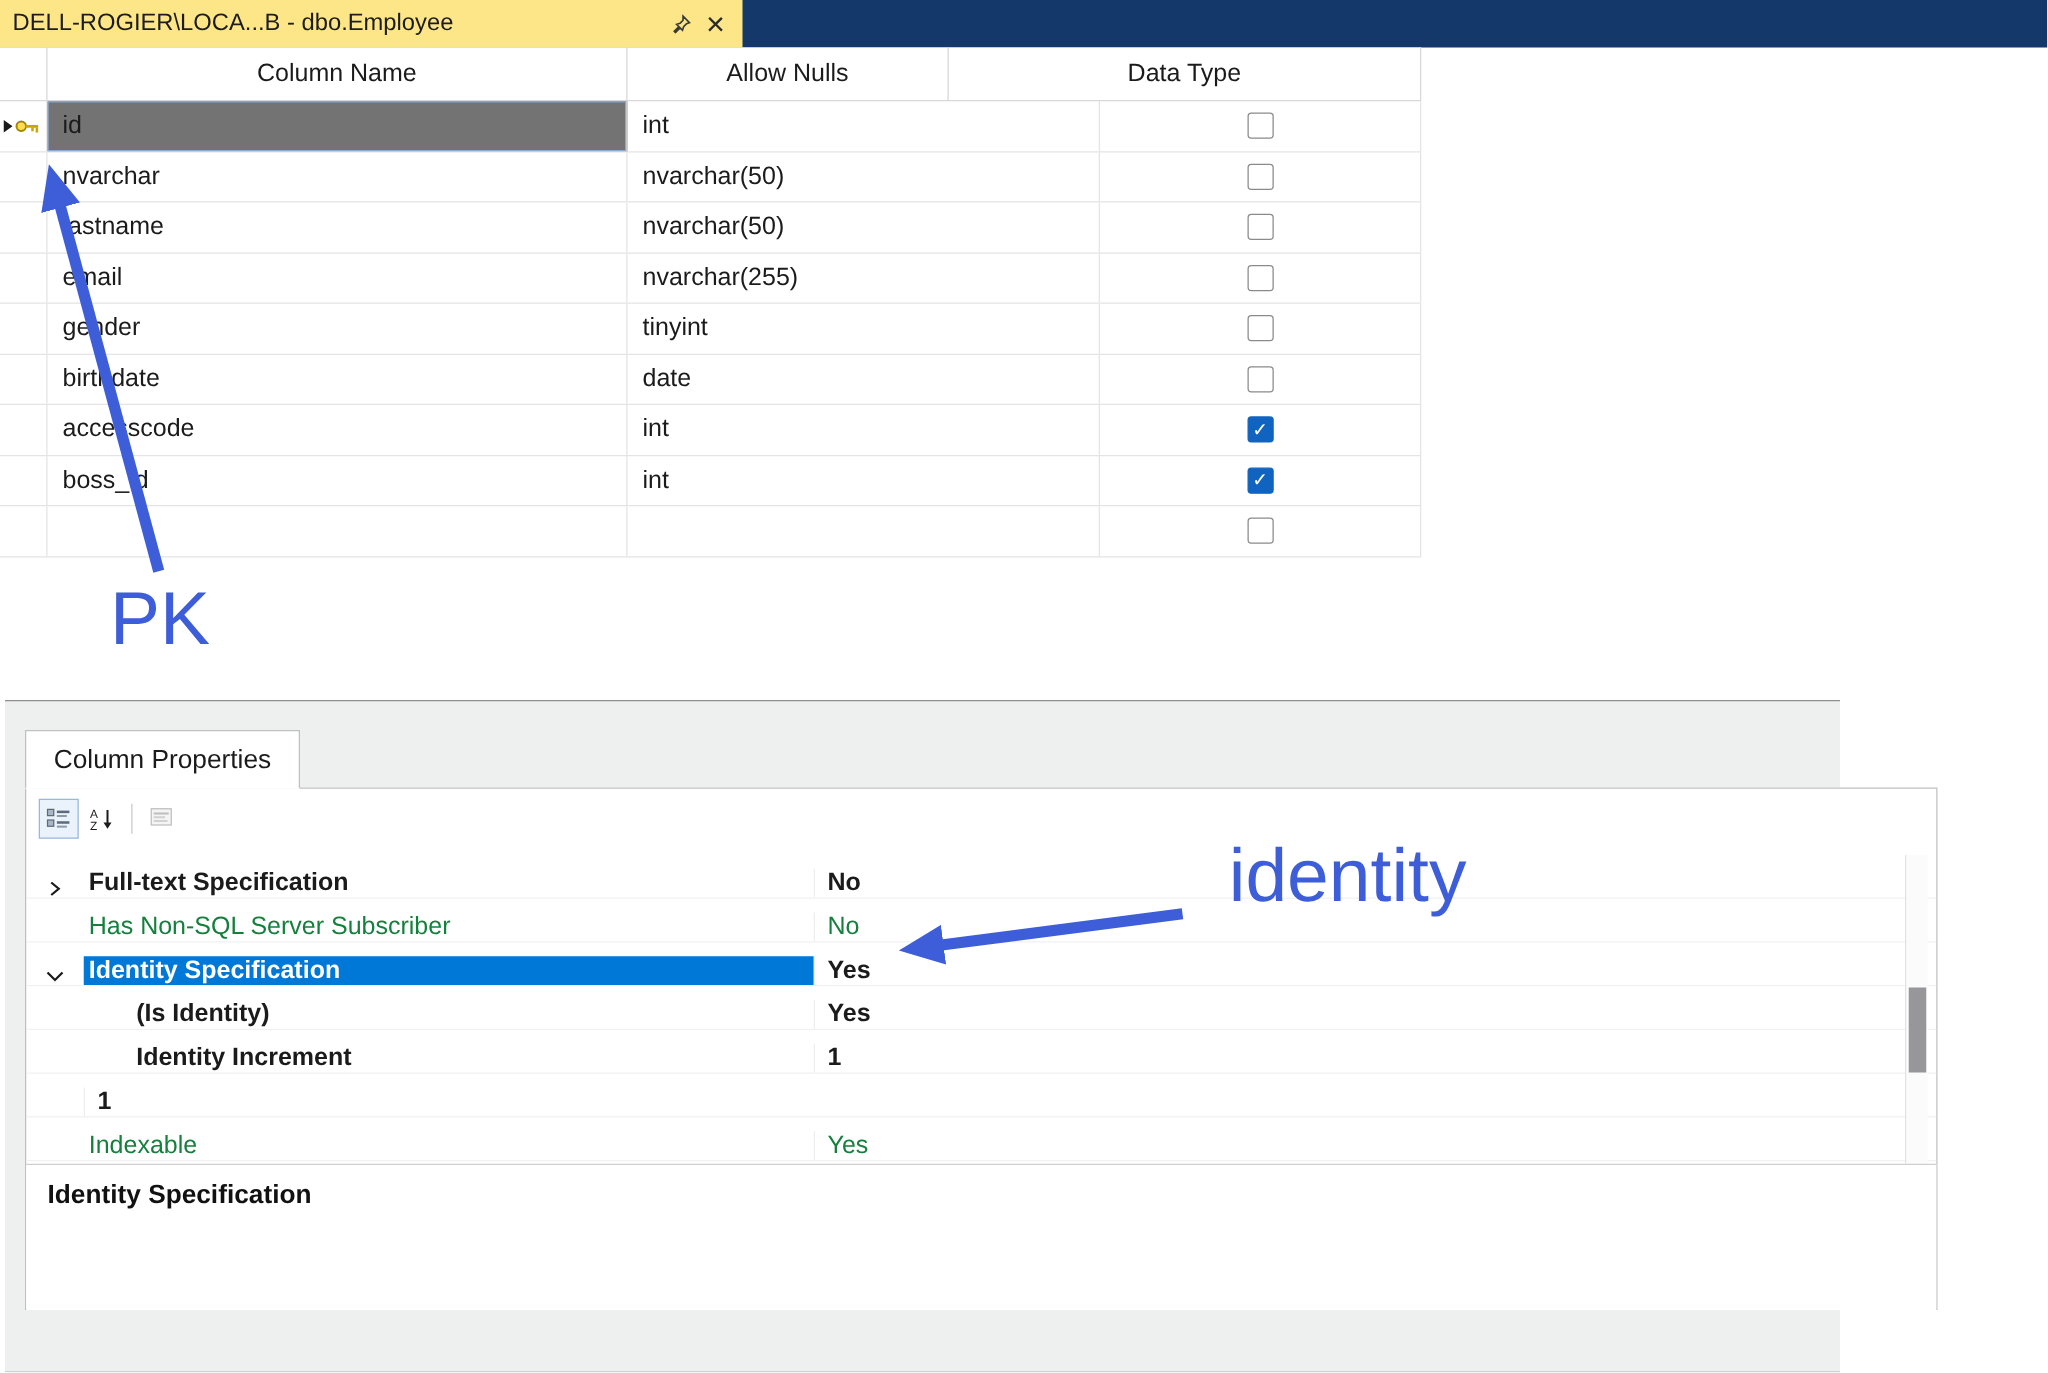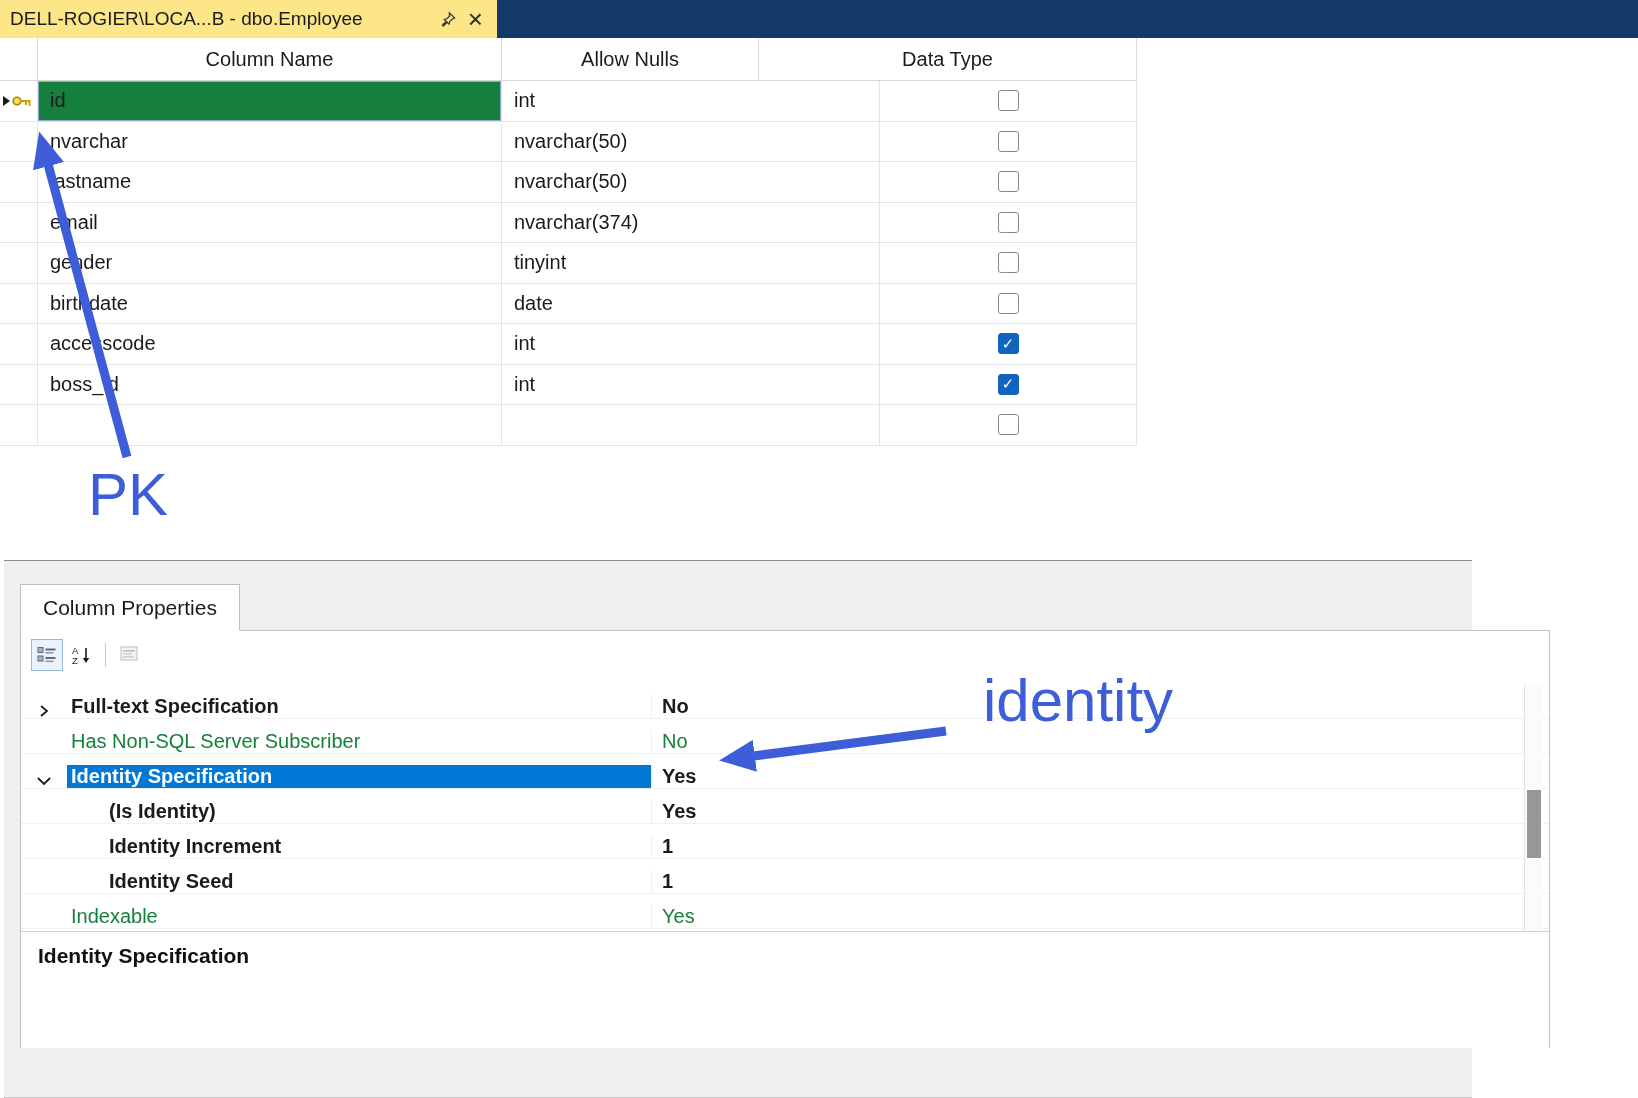--- a/index.html
+++ b/index.html
@@ -1,38 +1,38 @@
 <!DOCTYPE html>
 <html style="--tabbar-bg: #15386b; --tab-active-bg: #fce687; --selection-blue: #0078d7; --checkbox-checked: #1064c0; --annotation-blue: #3d5ed8;"><head>
 <meta charset="utf-8">
 <style>
   html,body{margin:0;padding:0;background:#fff;}
   .page{position:relative;width:1638px;height:1098px;background:#ffffff;
         font-family:"Liberation Sans",sans-serif;overflow:hidden;color:#1b1b1b;}
 
   
   .tabbar{position:absolute;left:0;top:0;width:100%;height:38px;background:var(--tabbar-bg,#15386b);}
-  .doc-tab{position:absolute;left:0;top:0;width:497px;height:38px;background:var(--tab-active-bg,#fce687);
+  .doc-tab{position:absolute;left:0;top:0;width:594px;height:38px;background:var(--tab-active-bg,#fce687);
            display:flex;align-items:center;gap:8px;padding:0 10px;box-sizing:border-box;}
   .tab-title{flex:1;font-size:19px;color:#1c1c1c;white-space:nowrap;overflow:hidden;}
   .pin-icon{display:flex;align-items:center;}
   .close-icon{font-size:26px;line-height:1;color:#2a2a2a;padding:0 4px;}
 
   
   .designer{position:absolute;left:0;top:38px;width:1137px;background:#fff;font-size:20px;}
   .d-header{display:flex;height:42px;border-bottom:1px solid #d8d8d8;}
   .h-sel{width:38px;border-right:1px solid #d8d8d8;box-sizing:border-box;}
   .h-cell{display:flex;align-items:center;justify-content:center;border-right:1px solid #d8d8d8;box-sizing:border-box;color:#1b1b1b;}
   .h-name{width:464px;} .h-type{width:378px;} .h-nulls{width:257px;}
   .d-row{display:flex;height:39.5px;border-bottom:1px solid #e4e4e4;}
   .sel-cell{width:38px;border-right:1px solid #e4e4e4;box-sizing:border-box;display:flex;align-items:center;}
   .pk-marker{display:flex;align-items:center;gap:2px;padding-left:3px;}
   .row-arrow{width:0;height:0;border-left:7px solid #1a1a1a;border-top:5px solid transparent;border-bottom:5px solid transparent;}
   .name-cell{width:464px;border-right:1px solid #e4e4e4;box-sizing:border-box;display:flex;align-items:center;padding-left:12px;}
-  .name-cell.focused{background:#15803d;box-shadow:inset 0 0 0 1px #8fa8cc;text-align:center;}
+  .name-cell.focused{background:#737373;box-shadow:inset 0 0 0 1px #8fa8cc;text-align:center;}
   .type-cell{width:378px;border-right:1px solid #e4e4e4;box-sizing:border-box;display:flex;align-items:center;padding-left:12px;}
   .nulls-cell{width:257px;border-right:1px solid #e4e4e4;box-sizing:border-box;display:flex;align-items:center;justify-content:center;}
   .cb{width:21px;height:21px;border:1px solid #8a8a8a;border-radius:3px;background:#fff;box-sizing:border-box;
       display:flex;align-items:center;justify-content:center;font-size:15px;color:#fff;}
   .cb.checked{background:var(--checkbox-checked,#1064c0);border-color:var(--checkbox-checked,#1064c0);}
 
   
   .annot-svg{position:absolute;left:0;top:0;width:1638px;height:1098px;pointer-events:none;z-index:6;}
   .annot-label{position:absolute;color:var(--annotation-blue,#3d5ed8);z-index:6;pointer-events:none;}
   .pk-label{left:88px;top:460px;font-size:60px;}
@@ -132,21 +132,21 @@
       <div class="nulls-cell">
         <span class="cb"></span>
       </div>
     </div>
 
     <div class="d-row">
       <div class="sel-cell">
         
       </div>
       <div class="name-cell">email</div>
-      <div class="type-cell">nvarchar(374)</div>
+      <div class="type-cell">nvarchar(255)</div>
       <div class="nulls-cell">
         <span class="cb"></span>
       </div>
     </div>
 
     <div class="d-row">
       <div class="sel-cell">
         
       </div>
       <div class="name-cell">gender</div>
@@ -296,21 +296,20 @@
       </div>
       <div class="p-name">Identity Increment</div>
       <div class="p-value">1</div>
     </div>
 
     <div class="p-row child">
       <div class="p-gutter">
         
         
       </div>
-      <div class="p-name">Identity Seed</div>
       <div class="p-value">1</div>
     </div>
 
     <div class="p-row disabled">
       <div class="p-gutter">
         
         
       </div>
       <div class="p-name">Indexable</div>
       <div class="p-value">Yes</div>

